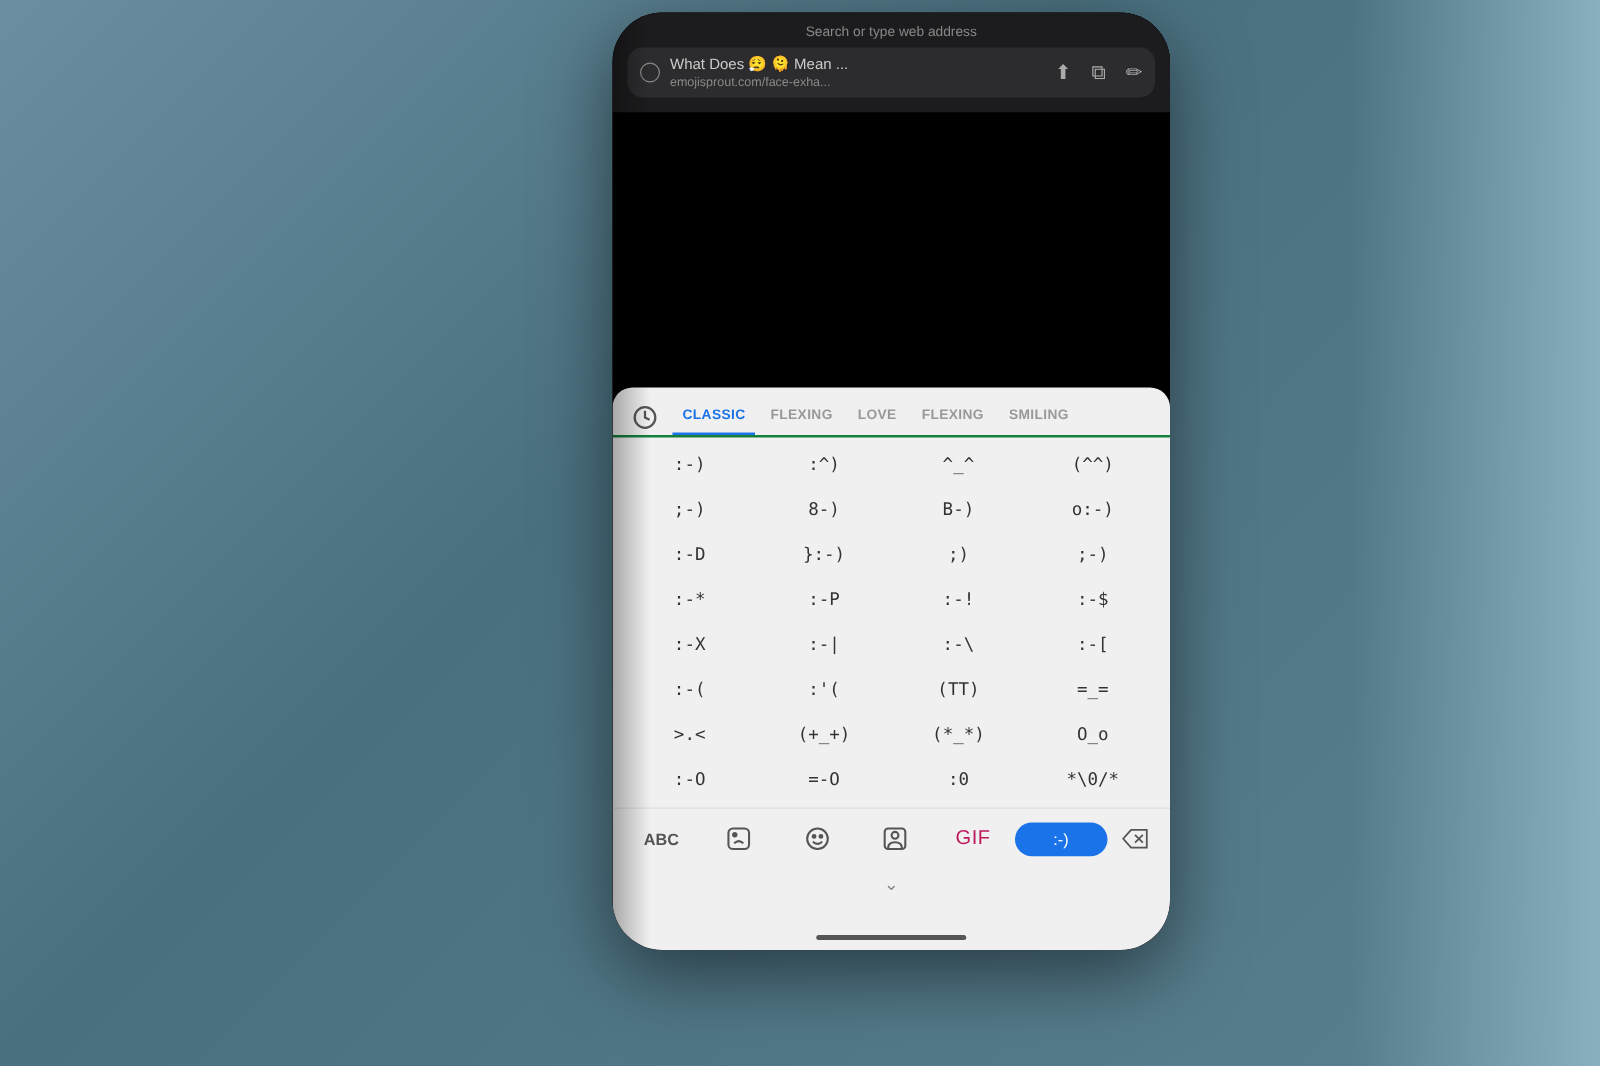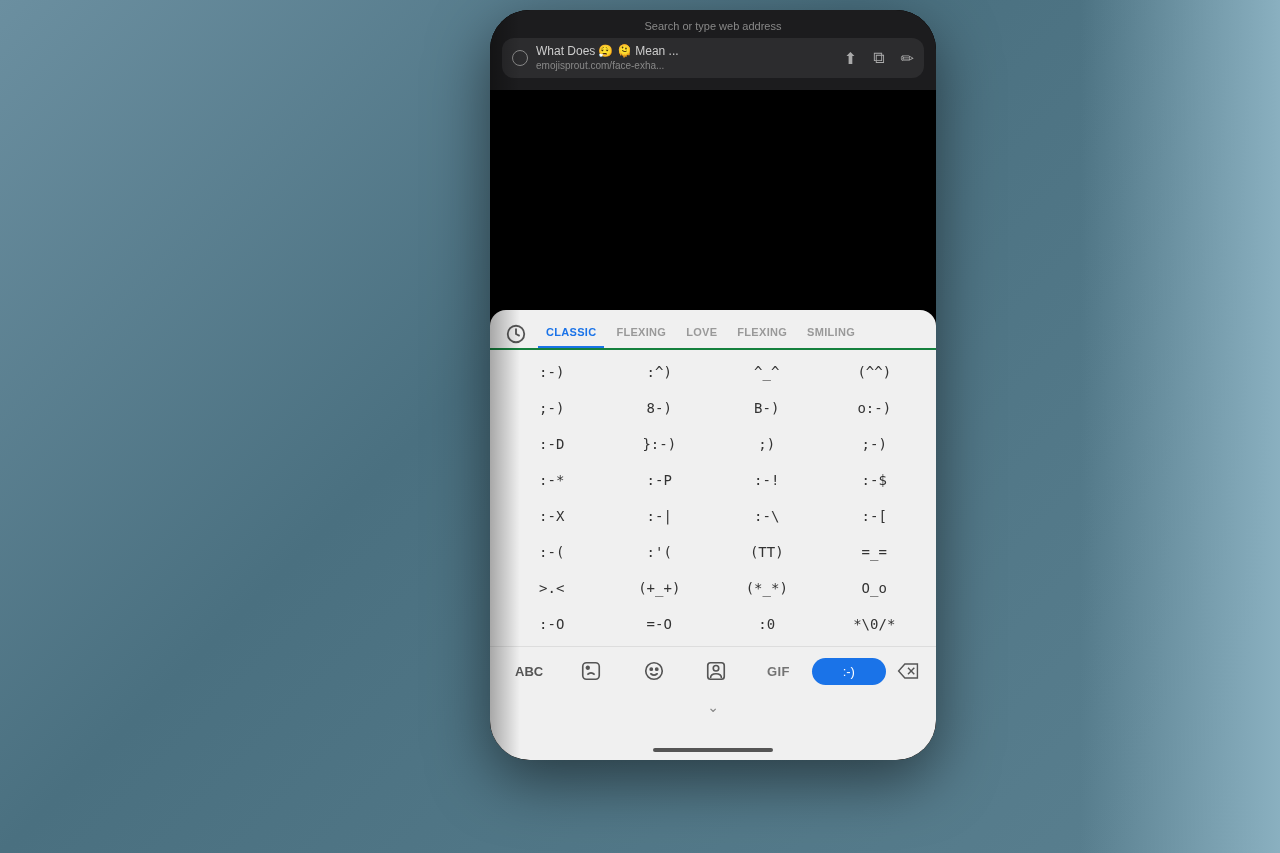--- a/index.html
+++ b/index.html
@@ -269,23 +269,23 @@
       left: 0;
       top: 0;
       width: 30px;
       height: 100%;
       background: linear-gradient(to right, rgba(0,0,0,0.3), transparent);
       border-radius: 38px 0 0 38px;
       pointer-events: none;
     }
 
     .gif-text {
-      font-size: 13px;
-      font-weight: 700;
-      color: #737373;
+      font-size: 16px;
+      font-weight: 400;
+      color: #be185d;
       letter-spacing: 0.5px;
     }
   </style>
 </head>
 <body>
 
 <div class="bg"></div>
 <div class="bg-right"></div>
 
 <div class="phone">

